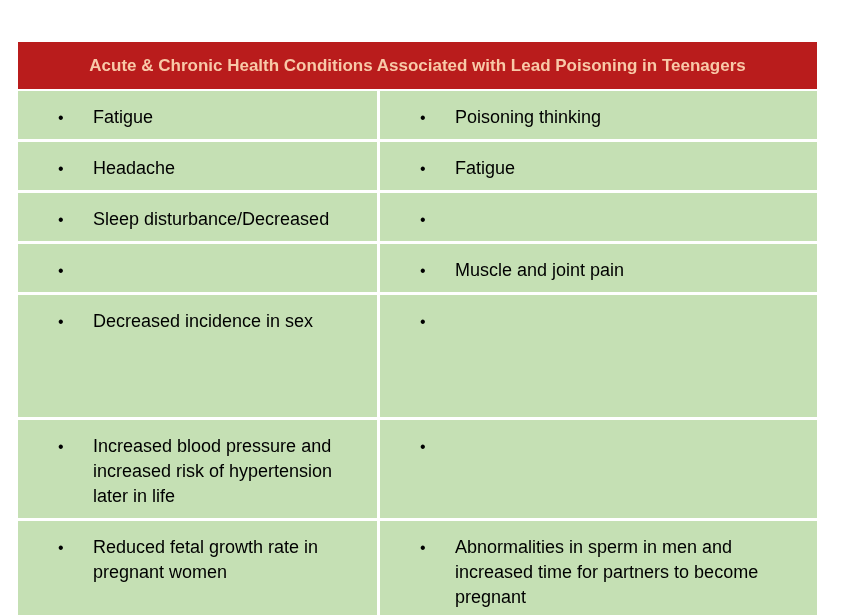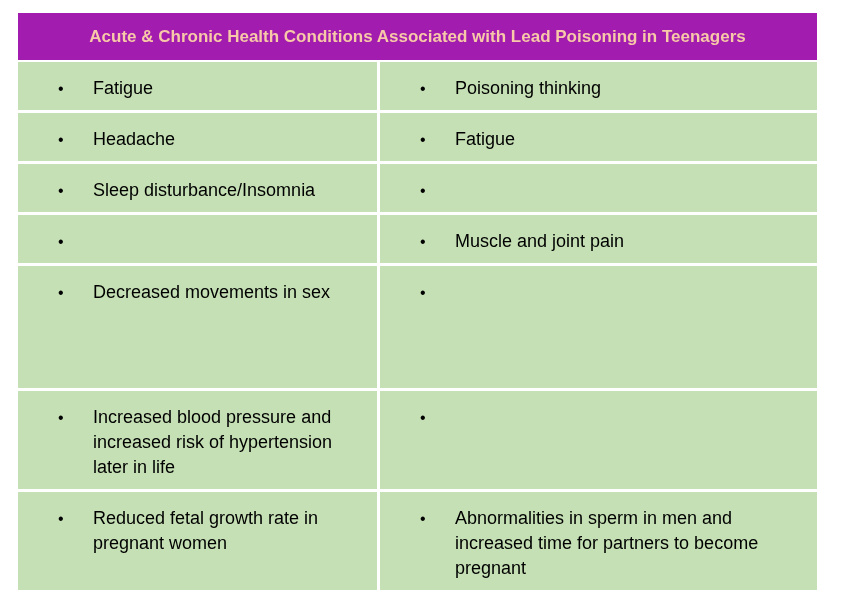--- a/index.html
+++ b/index.html
@@ -1,21 +1,21 @@
 <!DOCTYPE html>
 <html><head>
 <meta charset="utf-8">
 <style>
   html, body { margin: 0; padding: 0; background: #ffffff; }
   body { width: 841px; height: 615px; position: relative; overflow: hidden;
          font-family: "Liberation Sans", "DejaVu Sans", sans-serif; }
   .table { position: absolute; left: 18px; top: 13px; width: 799px; }
-  .header { height: 47px; background: #a21caf; color: #f8c9a8; font-weight: bold;
+  .header { height: 47px; background: #b91c1c; color: #f8c9a8; font-weight: bold;
             font-size: 17px; display: flex; align-items: center; justify-content: center;
-            border-bottom: 2px solid #ffffff; box-sizing: content-box; }
+            border-bottom: 2px solid #ffffff; box-sizing: content-box; margin-top: 29px; }
   .row { display: flex; border-bottom: 3px solid #ffffff; }
   .row:last-child { border-bottom: none; }
   .cell { background: #c5e0b4; box-sizing: border-box; padding-top: 14px; }
   .cell.left { width: 362px; border-right: 3px solid #ffffff; }
   .cell.right { width: 437px; }
   .item { display: flex; font-size: 18px; line-height: 25px; color: #000000; }
   .cell.left .item { padding-left: 40px; padding-right: 8px; }
   .cell.right .item { padding-left: 40px; padding-right: 10px; }
   .bullet { width: 35px; flex: 0 0 35px; font-size: 16px; }
   .text { flex: 1; }
@@ -53,21 +53,21 @@
         <span class="bullet">•</span>
         <span class="text">Fatigue</span>
       </div>
     </div>
   </div>
 
   <div class="row" style="height:48px">
     <div class="cell left">
       <div class="item">
         <span class="bullet">•</span>
-        <span class="text">Sleep disturbance/Insomnia</span>
+        <span class="text">Sleep disturbance/Decreased</span>
       </div>
     </div>
     <div class="cell right">
       <div class="item">
         <span class="bullet">•</span>
       </div>
     </div>
   </div>
 
   <div class="row" style="height:48px">
@@ -81,21 +81,21 @@
         <span class="bullet">•</span>
         <span class="text">Muscle and joint pain</span>
       </div>
     </div>
   </div>
 
   <div class="row" style="height:122px">
     <div class="cell left">
       <div class="item">
         <span class="bullet">•</span>
-        <span class="text">Decreased movements in sex</span>
+        <span class="text">Decreased incidence in sex</span>
       </div>
     </div>
     <div class="cell right">
       <div class="item">
         <span class="bullet">•</span>
       </div>
     </div>
   </div>
 
   <div class="row" style="height:98px">

